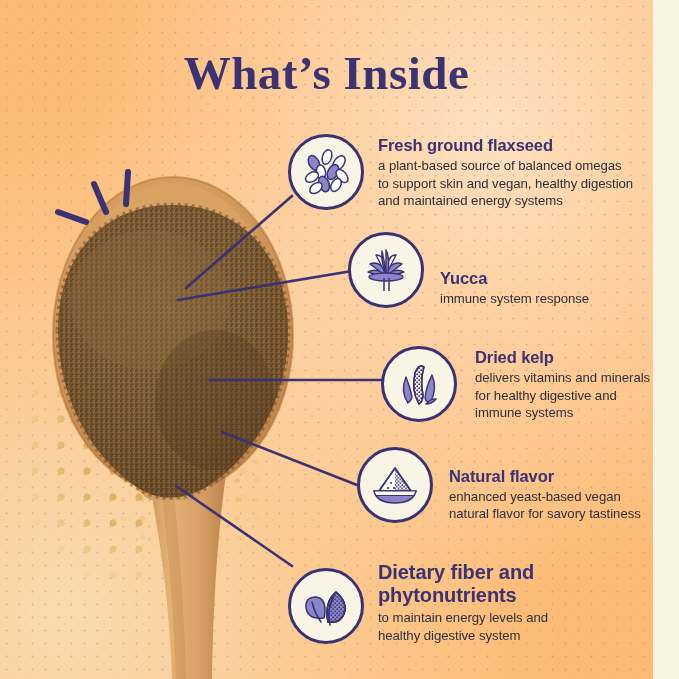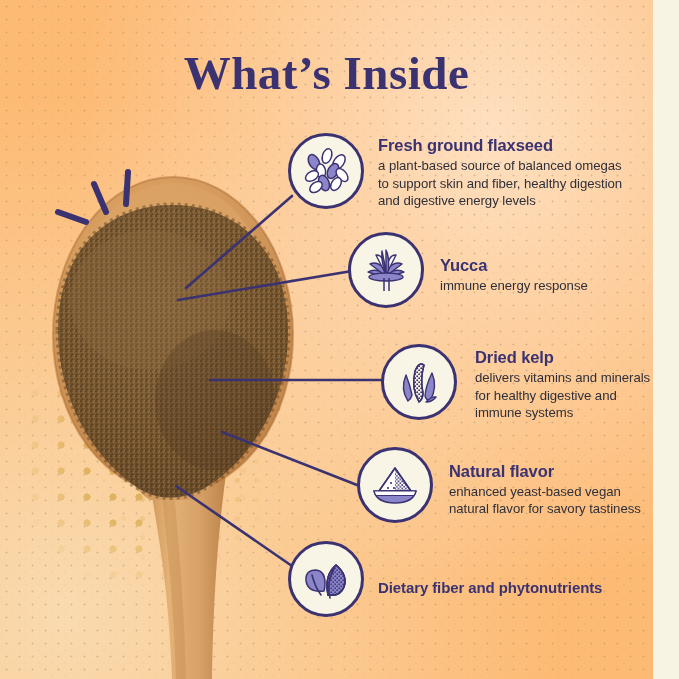--- a/index.html
+++ b/index.html
@@ -59,21 +59,21 @@
   
   .spoon-layer{position:absolute;left:0;top:0;width:679px;height:679px;}
 
   
   .sparkles{position:absolute;left:50px;top:160px;width:110px;height:100px;}
 
   
   .lines{position:absolute;left:0;top:0;width:679px;height:679px;}
 
   
-  .callout{position:absolute;display:flex;align-items:center;}
+  .callout{position:absolute;display:flex;align-items:flex-end;}
   .badge{
     width:76px;height:76px;border-radius:50%;
     border:3px solid #3b3272;
     background:#f8f5e6;
     flex:0 0 76px;
     display:flex;align-items:center;justify-content:center;
     box-sizing:border-box;
     position:relative;z-index:3;
   }
   .badge svg{display:block;}
@@ -91,21 +91,21 @@
   #callout-flaxseed{left:288px;top:132px;}
   #callout-yucca{left:348px;top:232px;}
   #callout-kelp{left:381px;top:342px;}
   #callout-flavor{left:357px;top:447px;}
   #callout-fiber{left:288px;top:541px;}
 
   #callout-yucca .ctext{padding-top:10px;margin-left:16px;}
   #callout-kelp .ctext{padding-top:6px;margin-left:18px;}
   #callout-flavor .ctext{padding-top:10px;margin-left:16px;}
   #callout-fiber .ctext{padding-top:20px;margin-left:14px;}
-  #callout-fiber .ctitle{font-size:15px;}
+  #callout-fiber .ctitle{font-size:20px;}
 </style>
 </head>
 <body>
 
 <div id="stage">
 
   <div class="bg-paper"></div>
   <div class="bg-dots"></div>
   <div class="gold-dots"></div>
   <div class="gold-dots-2"></div>
@@ -198,22 +198,22 @@
           <ellipse cx="27" cy="41" rx="5" ry="8" fill="#8b86c9" transform="rotate(-22 27 41)"></ellipse>
           <ellipse cx="39" cy="42" rx="4.5" ry="7" fill="#fff" transform="rotate(32 39 42)"></ellipse>
           <ellipse cx="19" cy="45" rx="4.5" ry="7" fill="#fff" transform="rotate(52 19 45)"></ellipse>
         </g>
       </svg>
     </div>
     <div class="ctext">
       <div class="ctitle">Fresh ground flaxseed</div>
       <div class="cbody">
         <div>a plant-based source of balanced omegas</div>
-        <div>to support skin and fiber, healthy digestion</div>
-        <div>and digestive energy levels</div>
+        <div>to support skin and vegan, healthy digestion</div>
+        <div>and maintained energy systems</div>
       </div>
     </div>
   </div>
 
   <div class="callout" id="callout-yucca">
     <div class="badge">
       <svg width="56" height="56" viewBox="0 0 56 56">
         <g stroke="#3b3272" stroke-width="1.4" stroke-linejoin="round">
           <path d="M28 36 L10 30 Q16 26 28 31 Z" fill="#8b86c9"></path>
           <path d="M28 36 L46 30 Q40 26 28 31 Z" fill="#8b86c9"></path>
@@ -227,21 +227,21 @@
         </g>
         <g stroke="#3b3272" stroke-width="1.5" fill="none">
           <line x1="26" y1="36" x2="26" y2="49"></line>
           <line x1="31" y1="36" x2="31" y2="49"></line>
         </g>
       </svg>
     </div>
     <div class="ctext">
       <div class="ctitle">Yucca</div>
       <div class="cbody">
-        <div>immune energy response</div>
+        <div>immune system response</div>
       </div>
     </div>
   </div>
 
   <div class="callout" id="callout-kelp">
     <div class="badge">
       <svg width="54" height="54" viewBox="0 0 54 54">
         <defs>
           <pattern id="kelpDots" width="4" height="4" patternUnits="userSpaceOnUse">
             <circle cx="1.2" cy="1.2" r="1" fill="#3b3272"></circle>
@@ -316,16 +316,20 @@
           <path d="M30 44 Q26 24 38 14 Q50 24 46 36 Q42 46 30 44 Z" fill="none"></path>
         </g>
         <g stroke="#3b3272" stroke-width="1.6" fill="none" stroke-linecap="round">
           <path d="M32 47 Q28 32 36 18"></path>
           <path d="M23 44 Q17 36 14 24"></path>
         </g>
       </svg>
     </div>
     <div class="ctext">
       <div class="ctitle">Dietary fiber and phytonutrients</div>
+      <div class="cbody">
+        <div>to maintain energy levels and</div>
+        <div>healthy digestive system</div>
+      </div>
     </div>
   </div>
 
 </div>
 
 </body></html>

